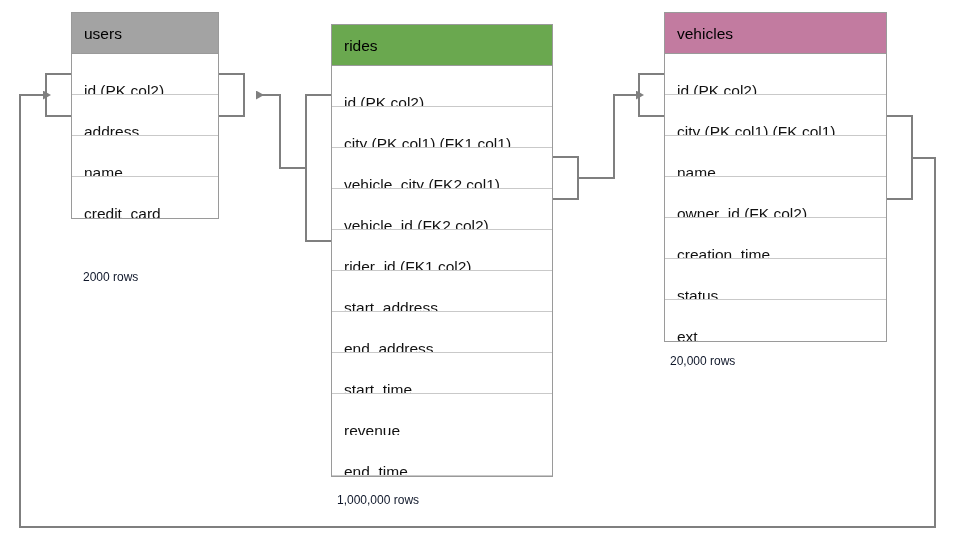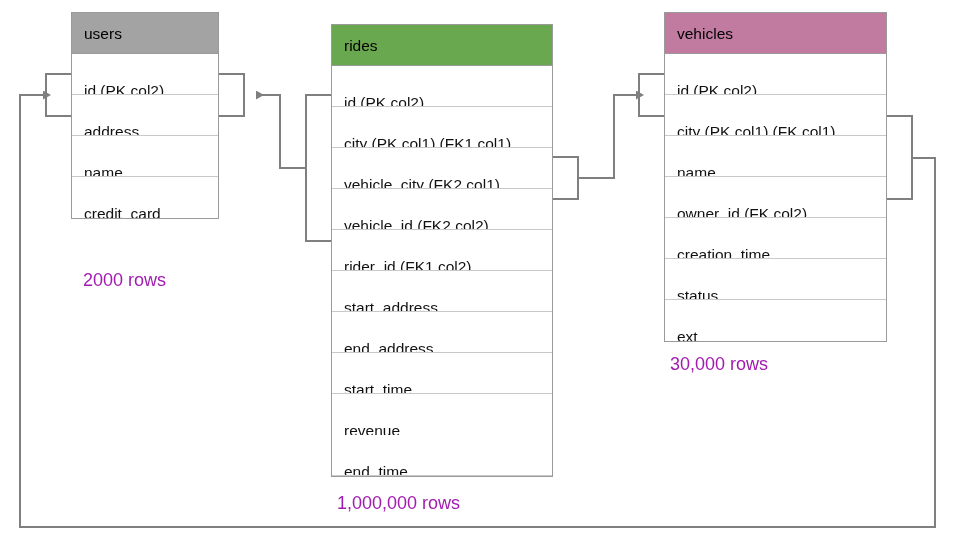--- a/index.html
+++ b/index.html
@@ -17,21 +17,21 @@
     padding:0 12px;font-size:15.5px;color:#000;
     border-bottom:1px solid #9a9a9a;white-space:nowrap;overflow:hidden;
   }
   .t-row{
     box-sizing:border-box;height:41px;line-height:41px;
     padding:16px 12px;font-size:15.5px;color:#111;background:#fff;
     border-bottom:1px solid #c9c9c9;white-space:nowrap;overflow:hidden;
   }
   .t-row.last{border-bottom:none;}
   .rowcount{
-    position:absolute;font-size:18px;color:#a21caf;white-space:nowrap;
+    position:absolute;font-size:12px;color:#0f172a;white-space:nowrap;
   }
 </style>
 </head>
 <body>
 
 <div id="canvas">
 
   <svg id="links" viewBox="0 0 960 540" xmlns="http://www.w3.org/2000/svg">
     <defs>
       <marker id="arrowL" markerWidth="9" markerHeight="9" refX="8" refY="4.5" orient="auto" markerUnits="userSpaceOnUse">
@@ -97,15 +97,15 @@
       <span>vehicles</span>
     </div>
     <div class="t-row">id (PK col2)</div>
     <div class="t-row">city (PK col1) (FK col1)</div>
     <div class="t-row">name</div>
     <div class="t-row">owner_id (FK col2)</div>
     <div class="t-row">creation_time</div>
     <div class="t-row">status</div>
     <div class="t-row last">ext</div>
   </div>
-  <div class="rowcount" style="left:670px;top:354px;">30,000 rows</div>
+  <div class="rowcount" style="left:670px;top:354px;">20,000 rows</div>
 
 </div>
 
 </body></html>

